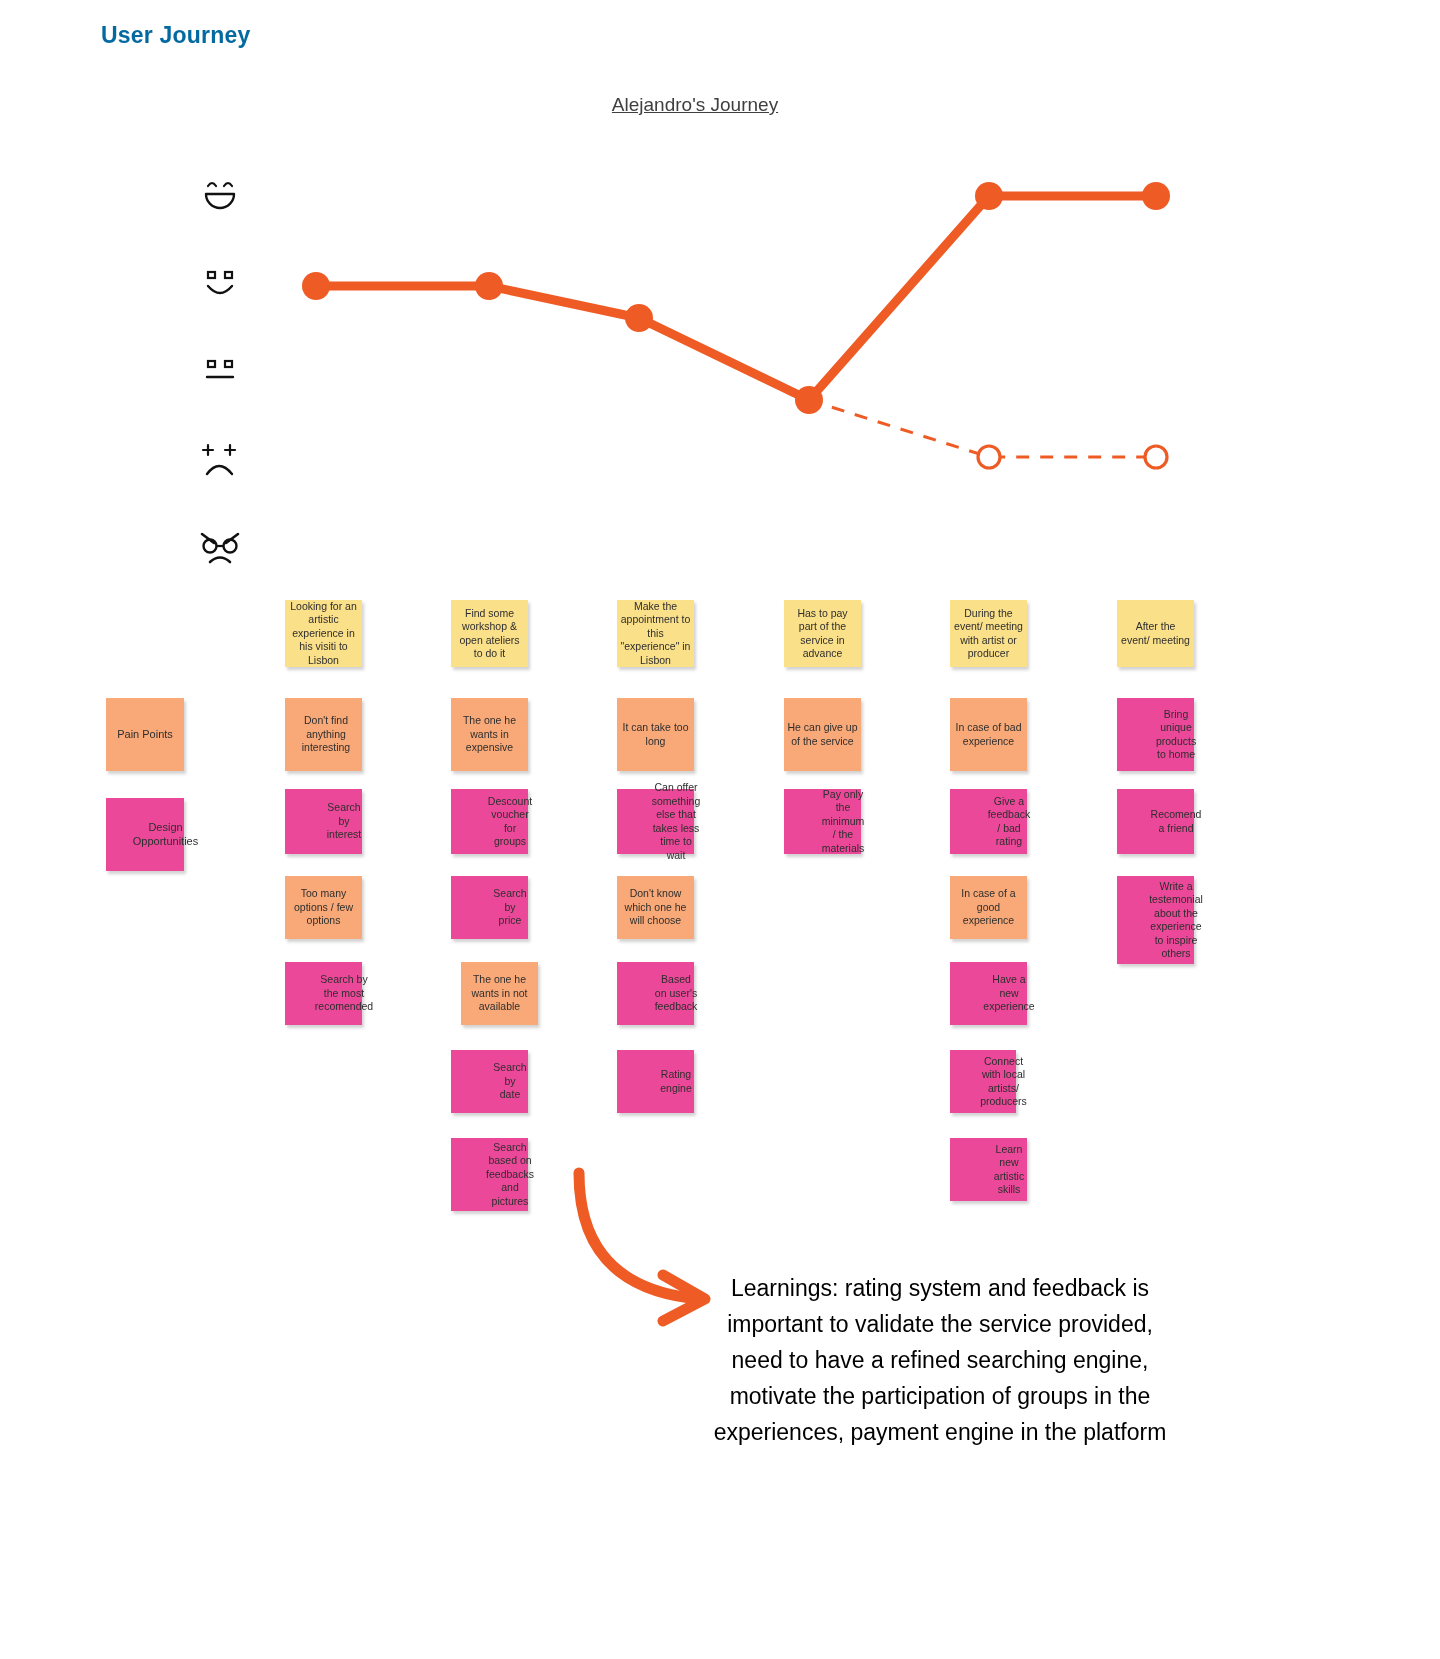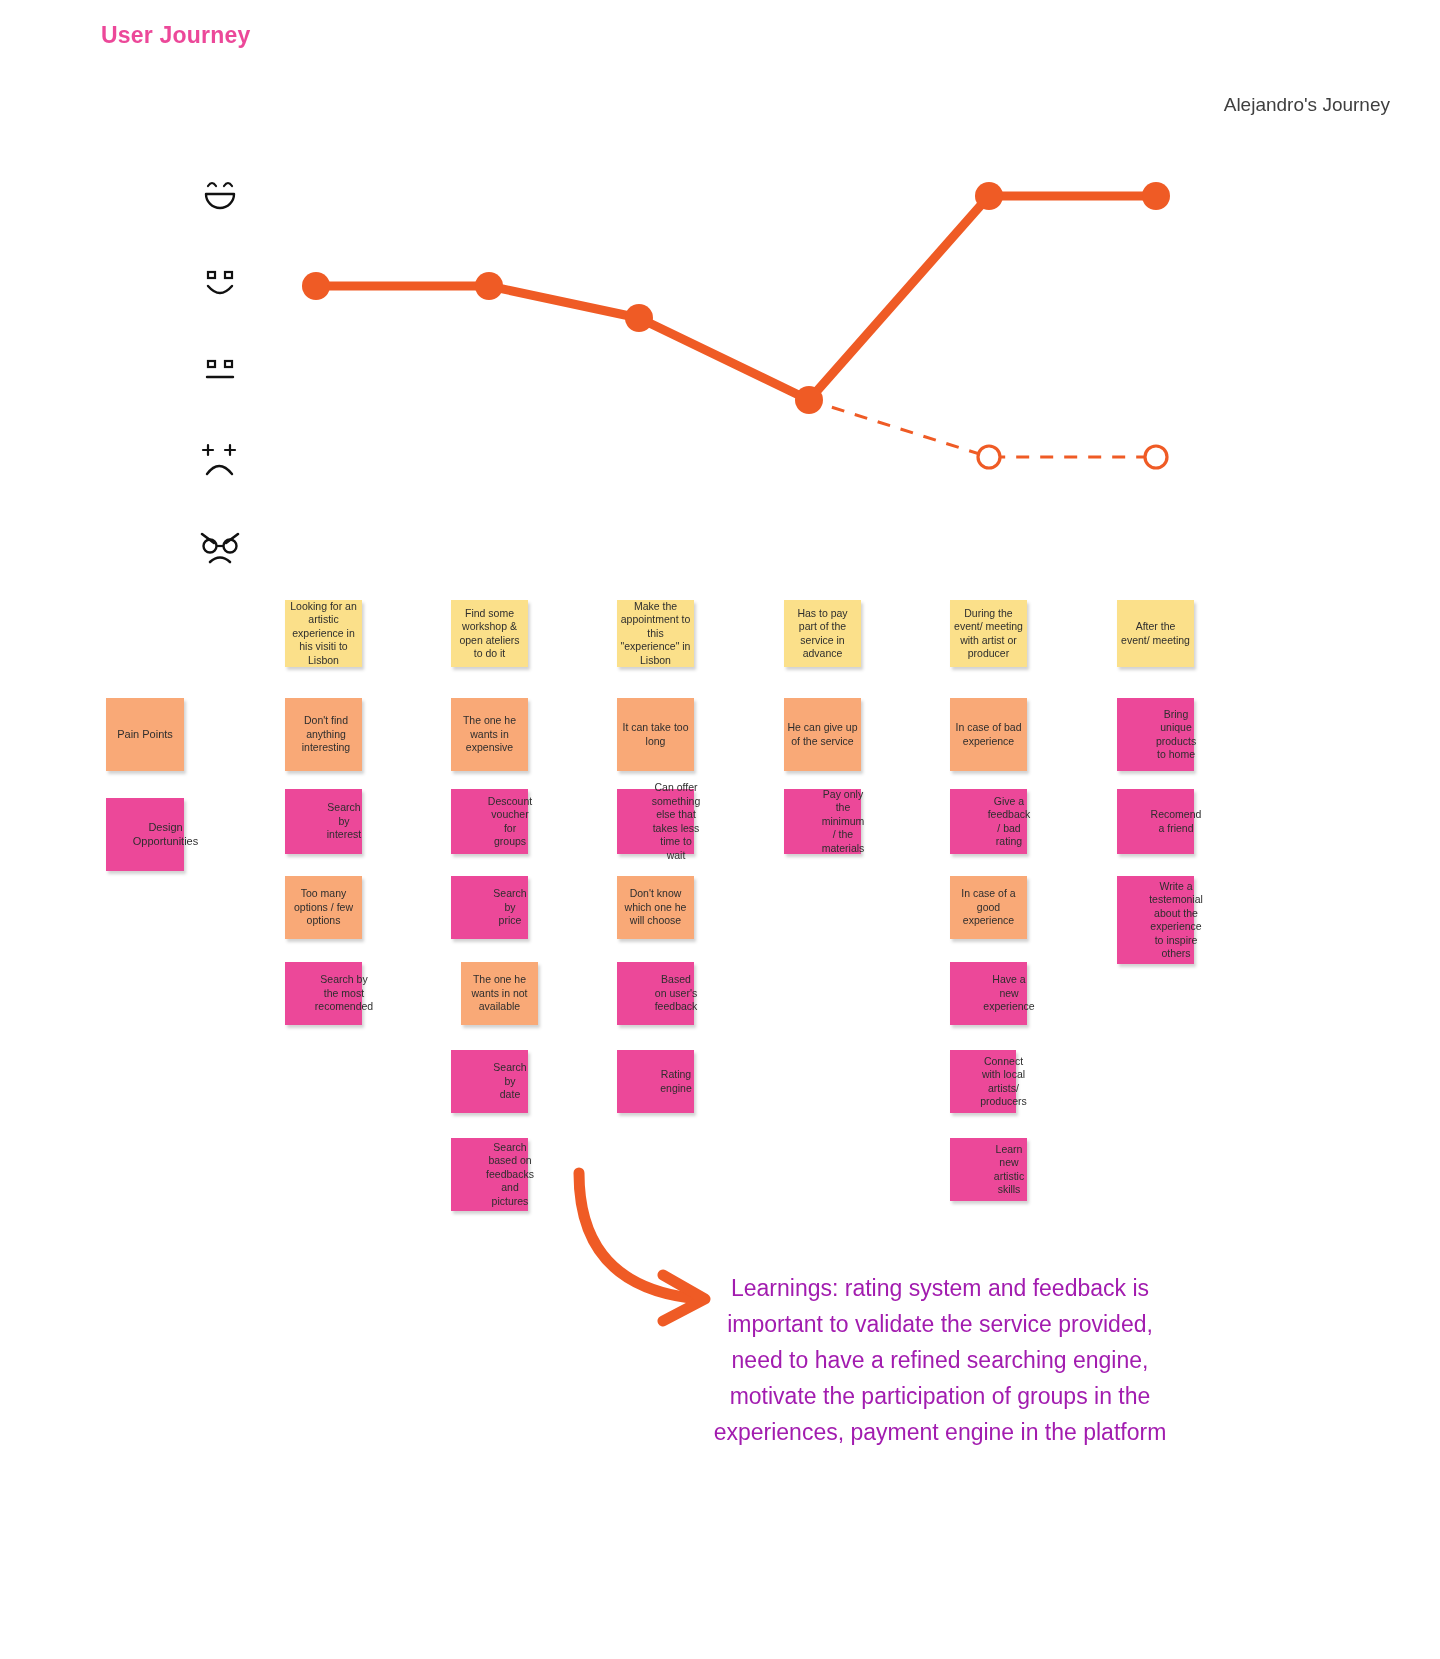--- a/index.html
+++ b/index.html
@@ -7,28 +7,28 @@
     width:1440px; height:1659px; position:relative;
     background:#ffffff;
     font-family:"Liberation Sans", sans-serif;
     color:#333333;
     overflow:hidden;
   }
 
   
   #page-title {
     position:absolute; left:101px; top:22px;
-    font-size:23px; font-weight:bold; color:#ec4899;
+    font-size:23px; font-weight:bold; color:#0369a1;
     letter-spacing:0.2px;
   }
 
   
   #chart-title {
     position:absolute; left:0; top:94px; width:1390px;
-    text-align:right; font-size:19px; color:#3f3f3f;
+    text-align:center; font-size:19px; color:#3f3f3f;text-decoration:underline;
   }
   #chart-area {
     position:absolute; left:0px; top:150px;
     width:1260px; height:430px;
   }
   #emotion-axis { position:absolute; left:196px; top:160px; width:60px; height:420px; }
   .emotion-face { position:absolute; left:0; width:48px; height:48px; }
   .emotion-face svg { display:block; }
 
   
@@ -43,21 +43,21 @@
     box-shadow:2px 3px 3px rgba(0,0,0,0.18);
   }
   .note.stage   { background:#FBE08A; }
   .note.pain    { background:#F9A977; }
   .note.design  { background:#ec4899;padding-left:44px; }
   .note.legend  { font-size:11px; }
 
   
   #learnings-text {
     position:absolute; left:700px; top:1270px; width:480px;
-    text-align:center; font-size:23px; line-height:36px; color:#a21caf;
+    text-align:center; font-size:23px; line-height:36px; color:#000000;
   }
   #learnings-arrow { position:absolute; left:545px; top:1165px; width:210px; height:170px; }
 </style>
 </head>
 <body>
 
 <div id="page-title">User Journey</div>
 
 <div id="chart-title">Alejandro's Journey</div>
 

